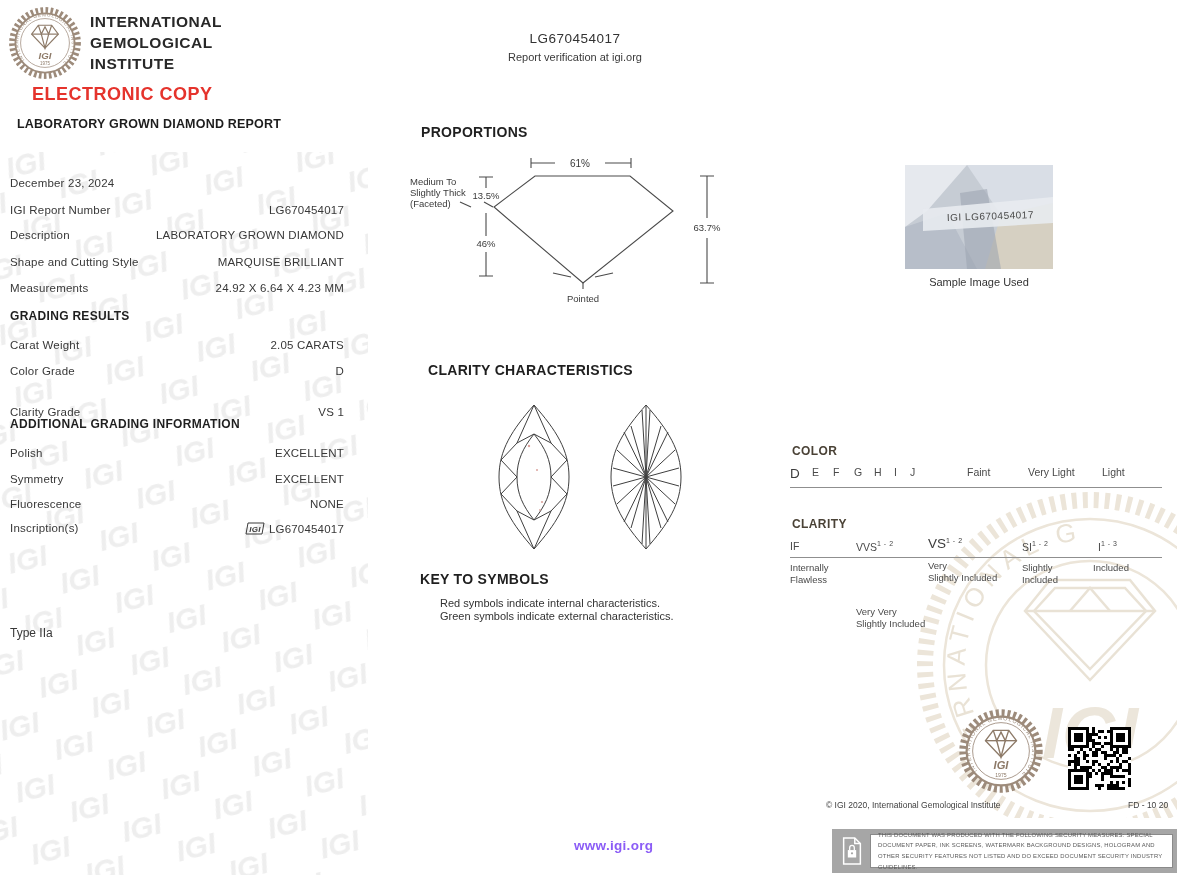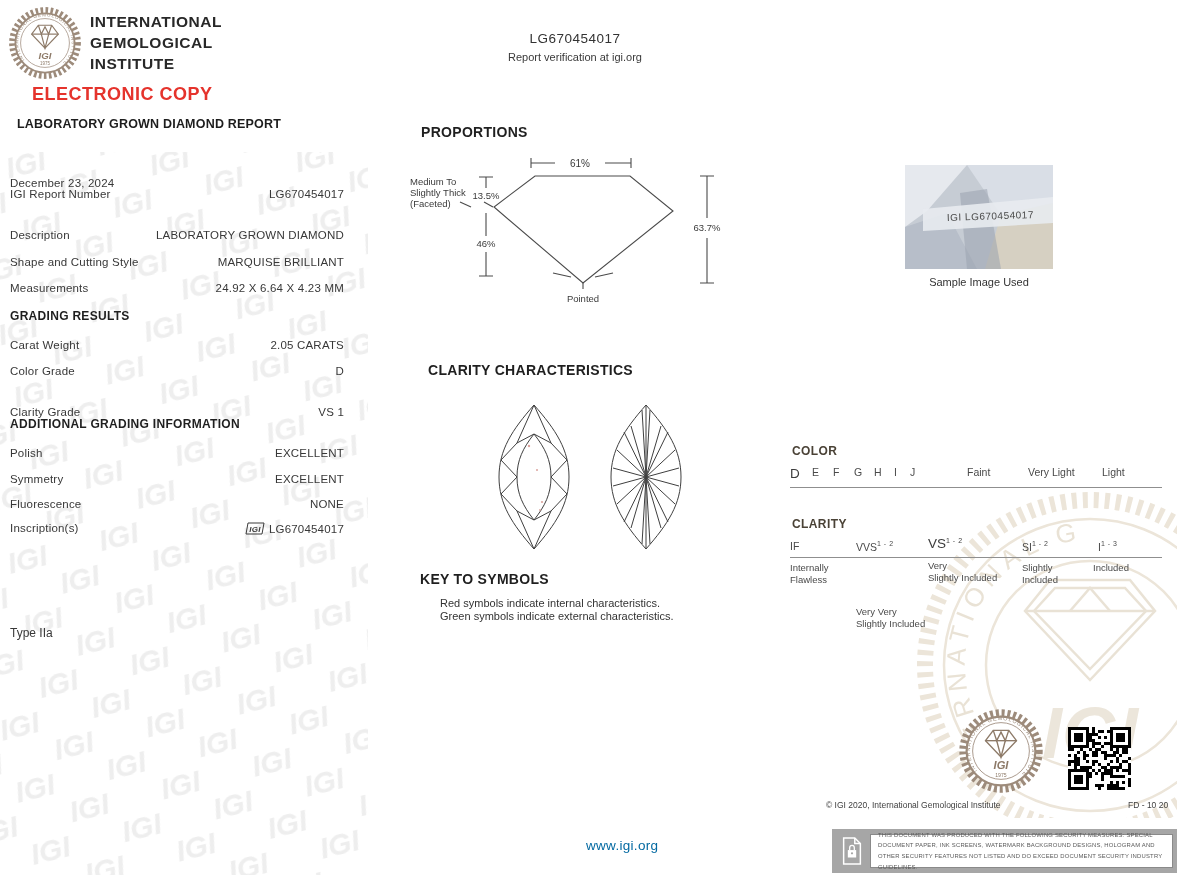--- a/index.html
+++ b/index.html
@@ -35,21 +35,21 @@
   .scalettl{position:absolute;font-size:12px;font-weight:bold;color:#4a4236;letter-spacing:.4px;}
   .g{position:absolute;font-size:10.5px;color:#4a4a4a;}
   .gsel{position:absolute;font-size:13.5px;color:#3c3c3c;}
   .hr{position:absolute;height:1px;background:#8f8f8f;width:372px;left:790px;}
   .desc{position:absolute;font-size:9.5px;line-height:11.5px;color:#4a4a4a;}
   sup{font-size:7px;letter-spacing:.5px;}
 
   
   .copyright{position:absolute;left:826px;top:800px;font-size:8.5px;color:#3f3f3f;}
   .formcode{position:absolute;left:1128px;top:800px;font-size:8.5px;color:#3f3f3f;}
-  .website{position:absolute;left:574px;top:838px;font-size:13.5px;font-weight:normal;color:#0369a1;letter-spacing:.3px;margin-left:12px;}
+  .website{position:absolute;left:574px;top:838px;font-size:13.5px;font-weight:bold;color:#8b5cf6;letter-spacing:.3px;}
   .secbox{position:absolute;left:832px;top:829px;width:345px;height:44px;background:#a6a6a6;
           display:flex;align-items:center;}
   .secicon{margin:0 5px 0 7px;flex:0 0 auto;}
   .sectext{background:#fff;border:1px solid #8a8a8a;height:32px;flex:1;margin-right:4px;
            display:flex;align-items:center;padding:0 7px;font-size:5.9px;line-height:1.8;
            color:#5a5a5a;letter-spacing:.2px;text-transform:uppercase;}
 </style>
 </head>
 <body>
 
@@ -116,21 +116,21 @@
   </div>
   <div class="ecopy" style="color:#e5332c;">ELECTRONIC COPY</div>
   <div class="doctitle">LABORATORY GROWN DIAMOND REPORT</div>
   <div class="repnum">LG670454017</div>
   <div class="verif">Report verification at igi.org</div>
 
   <div class="lrow" style="top:177px;">
     <span>December 23, 2024</span>
   </div>
 
-  <div class="lrow" style="top:188px;justify-content:space-between;">
+  <div class="lrow" style="top:204px;justify-content:space-between;">
     <span>IGI Report Number</span>
     <span>LG670454017</span>
   </div>
   <div class="lrow" style="top:229px;">
     <span>Description</span>
     <span>LABORATORY GROWN DIAMOND</span>
   </div>
   <div class="lrow" style="top:256px;">
     <span>Shape and Cutting Style</span>
     <span>MARQUISE BRILLIANT</span>

